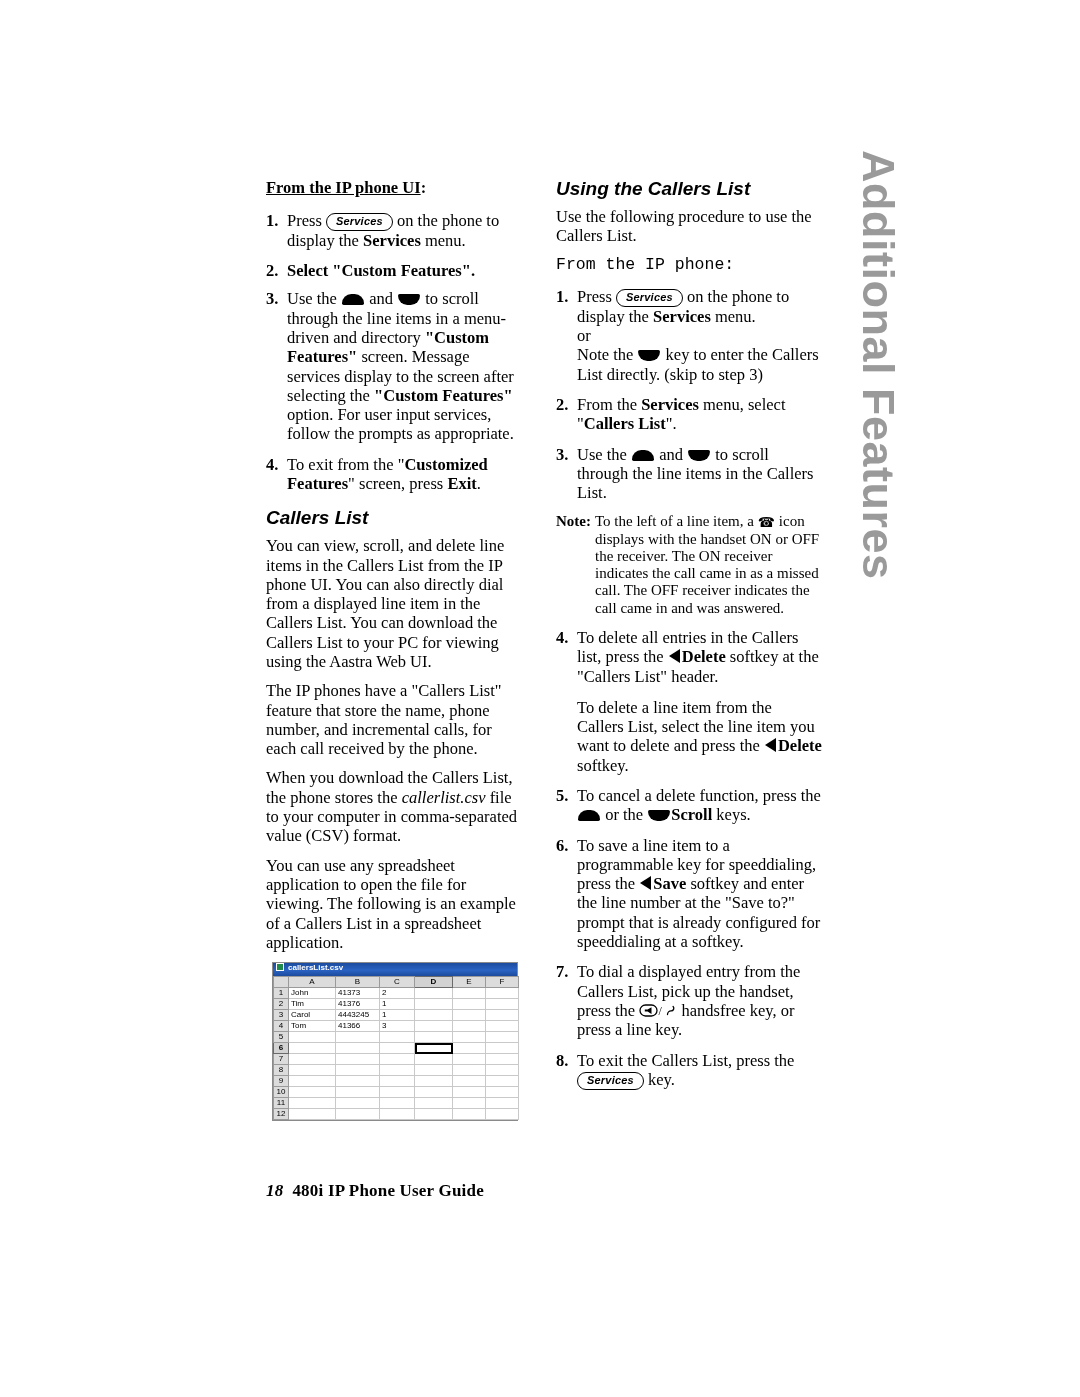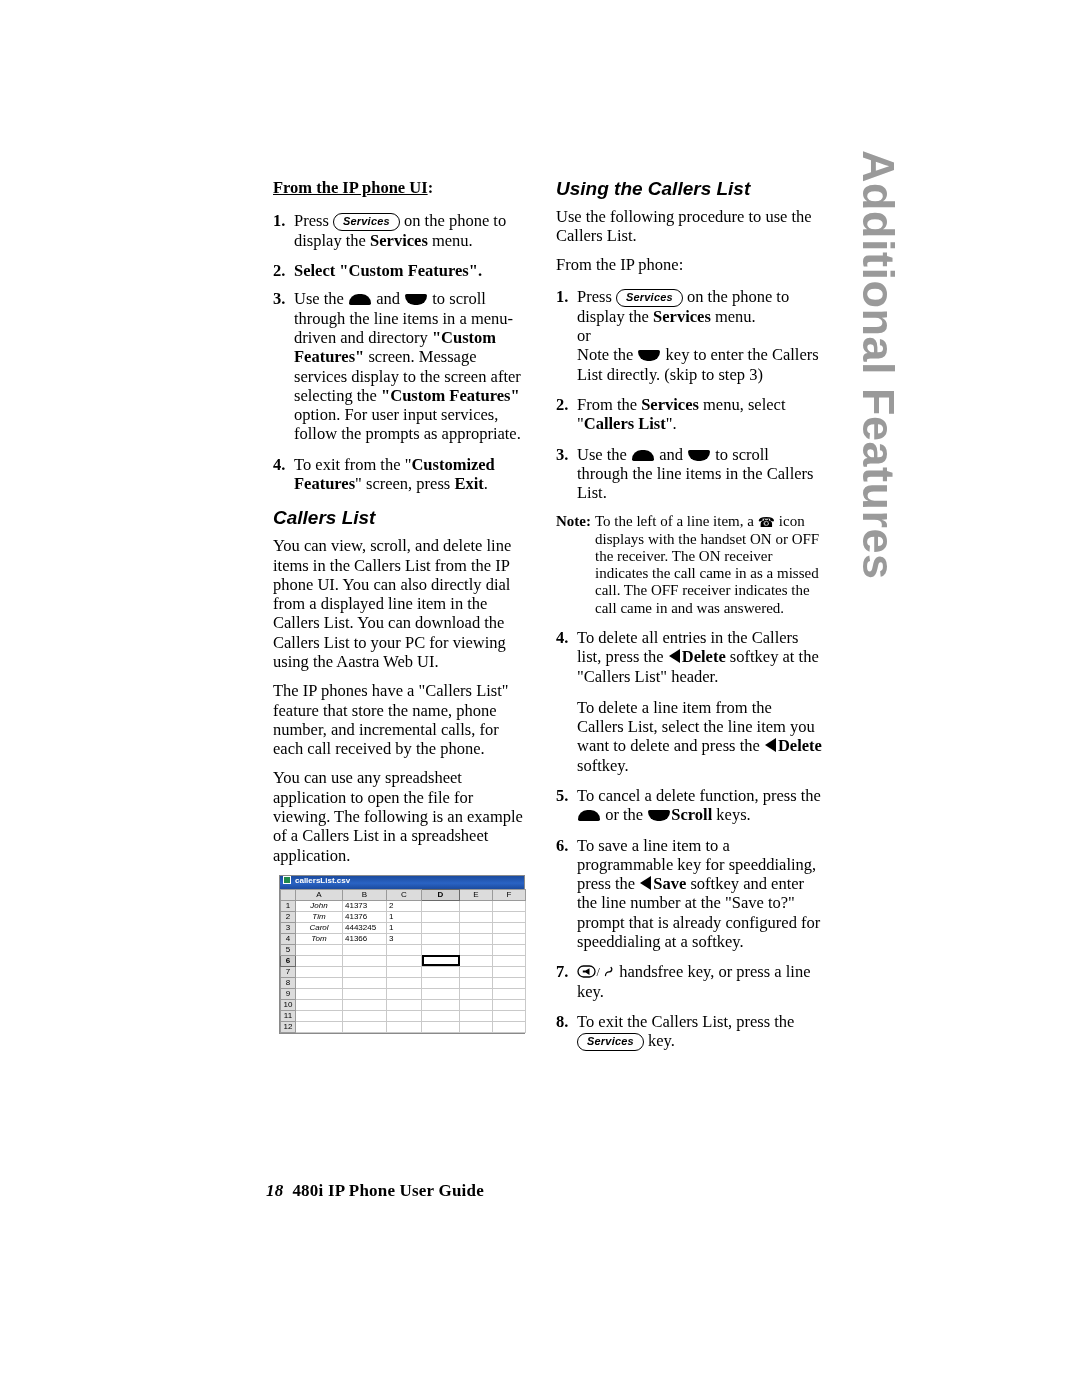--- a/index.html
+++ b/index.html
@@ -40,21 +40,21 @@
     font-family: "Liberation Sans", "DejaVu Sans", sans-serif;
     font-weight: bold;
     font-size: 45px;
     letter-spacing: 0.5px;
     color: #9a9a9a;
   }
 
   
   #col-left {
     position: absolute;
-    left: 273px;
+    left: 266px;
     top: 178px;
     width: 258px;
   }
   #col-right {
     position: absolute;
     left: 556px;
     top: 178px;
     width: 266px;
   }
 
@@ -253,21 +253,21 @@
   table.grid td.rowhead.active {
     font-weight: bold;
     background: #d2d2d2;
     border: 1px solid #6a6a6a;
   }
   table.grid th.corner {
     background: #dcdcdc;
     border: 1px solid #9a9a9a;
     width: 14px;
   }
-  td.t-left  { text-align: center; font-style: italic; }
+  td.t-left  { text-align: left; }
   td.t-right { text-align: left; }
   td.sel {
     outline: 2px solid #000;
     outline-offset: -2px;
     position: relative;
   }
   td.sel::after {
     content: "";
     position: absolute;
     right: -2px;
@@ -333,20 +333,21 @@
     <div class="item" style="margin-bottom:6px;">
       <span class="num">4.</span>
       <span class="body"><span>To exit from the "</span><b>Customized Features</b><span>" screen, press</span> <b>Exit</b><span>.</span></span>
     </div>
 
     <div class="h-section">Callers List</div>
 
     <p class="para">You can view, scroll, and delete line items in the Callers List from the IP phone UI. You can also directly dial from a displayed line item in the Callers List. You can download the Callers List to your PC for viewing using the Aastra Web UI.</p>
     <p class="para">The IP phones have a "Callers List" feature that store the name, phone number, and incremental calls, for each call received by the phone.</p>
 
+    <p class="para"><span>When you download the Callers List, the phone stores the</span> <i>callerlist.csv</i> <span>file to your computer in comma-separated value (CSV) format.</span></p>
 
     <p class="para">You can use any spreadsheet application to open the file for viewing. The following is an example of a Callers List in a spreadsheet application.</p>
 
     <div id="sheet-figure">
       <div id="sheet-titlebar">
         <span class="app-icon"></span>
         <span class="title-text">callersList.csv</span>
       </div>
       <table class="grid">
         <colgroup>
@@ -482,21 +483,21 @@
       </table>
     </div>
 
   </div>
 
   <div id="col-right">
 
     <div class="h-section" style="margin-top:0;">Using the Callers List</div>
 
     <p class="para">Use the following procedure to use the Callers List.</p>
-    <p class="para" style="margin-bottom:12px;">From the IP phone:</p>
+    <p class="para" style="margin-bottom:12px;font-family:Liberation Mono, monospace;">From the IP phone:</p>
 
     <div class="item">
       <span class="num">1.</span>
       <span class="body"><span>Press</span>
         <span class="key-services">Services</span>
         <span>on the phone to display the</span>
         <b>Services</b>
         <span>menu.</span><br>
         <span>or</span><br>
         <span>Note the</span>
@@ -556,21 +557,21 @@
     <div class="item">
       <span class="num">6.</span>
       <span class="body"><span>To save a line item to a programmable key for speeddialing, press the</span>
         <span class="key-left"></span><b>Save</b>
         <span>softkey and enter the line number at the "Save to?" prompt that is already configured for speeddialing at a softkey.</span>
       </span>
     </div>
 
     <div class="item">
       <span class="num">7.</span>
-      <span class="body">
+      <span class="body"><span>To dial a displayed entry from the Callers List, pick up the handset, press the</span>
         <span class="key-handsfree">
           <svg width="38" height="15" viewBox="0 0 38 15" aria-hidden="true">
             <rect x="1" y="2" width="17" height="11" rx="5.5" ry="5.5" fill="none" stroke="#000" stroke-width="1.3"></rect>
             <path d="M12.5 4.3 L8.6 6.6 L5.8 6.6 L5.8 8.6 L8.6 8.6 L12.5 10.9 Z" fill="#000"></path>
             <text x="19.5" y="12" font-family="Liberation Serif, serif" font-size="12" fill="#000">/</text>
             <path d="M28.5 11.5 a3.6 3.6 0 0 1 3.6 -3.6 a2.6 2.6 0 0 0 2.0 -4.4" fill="none" stroke="#000" stroke-width="1.3" stroke-linecap="round"></path>
           </svg>
         </span>
         <span>handsfree key, or press a line key.</span>
       </span>

